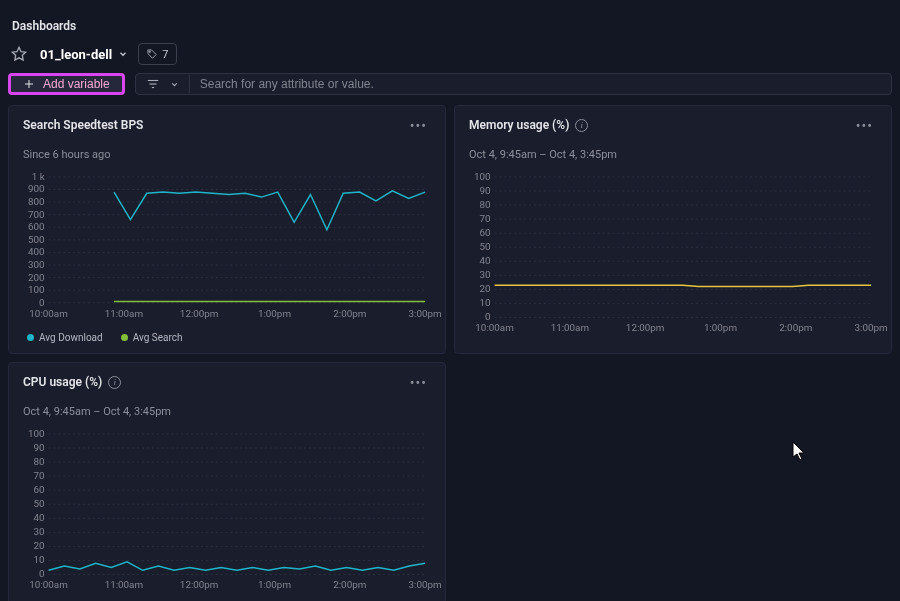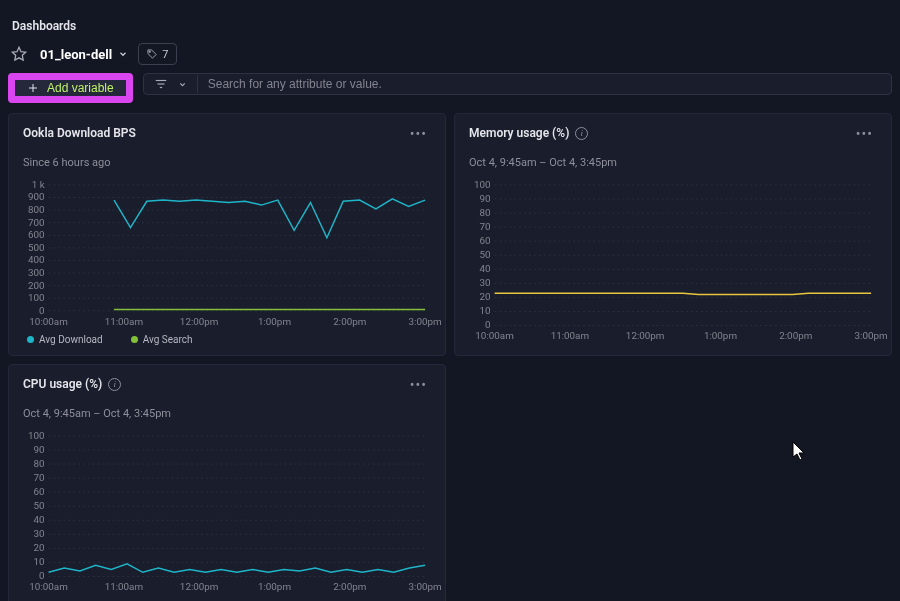--- a/index.html
+++ b/index.html
@@ -55,25 +55,25 @@
     .toolbar {
       display: flex;
       gap: 10px;
       padding: 0 8px 10px;
     }
     .btn {
       display: inline-flex;
       align-items: center;
       gap: 8px;
       background: #24283a;
-      border: 7px solid #d946ef;
+      border: 3px solid #d946ef;
       border-radius: 4px;
       padding: 8px 12px;
       font-size: 12px;
-      color: #bef264;
+      color: #f9a8d4;
       cursor: pointer;
       height: 18px;
     }
     .search-wrap {
       display: flex;
       align-items: center;
       flex: 1;
       background: #1a1d2c;
       border: 1px solid #2e3243;
       border-radius: 4px;
@@ -163,22 +163,22 @@
       stroke: #2a2e40;
       stroke-width: 1;
       stroke-dasharray: 2 3;
     }
     .series-line {
       fill: none;
       stroke-width: 1.5;
     }
     .legend {
       display: flex;
-      gap: 28px;
-      margin-top: 6px;
+      gap: 18px;
+      margin-top: 12px;
       padding-left: 4px;
     }
     .legend-item {
       display: flex;
       align-items: center;
       gap: 5px;
       font-size: 10px;
       color: #b5b7c1;
     }
     .legend-dot {
@@ -243,21 +243,21 @@
     <input type="text" placeholder="Search for any attribute or value." style="">
   </div>
 </div>
 
 <div class="grid">
 
   <div class="panel">
     <div class="panel-header">
       <div>
         <div class="panel-title-row">
-          <span class="panel-title">Ookla Download BPS</span>
+          <span class="panel-title">Search Speedtest BPS</span>
         </div>
         <div class="panel-subtitle">Since 6 hours ago</div>
       </div>
       <span class="panel-menu">•••</span>
     </div>
     <div class="chart-area">
         <svg class="chart-svg" viewBox="0 0 415 150">
           <line class="gridline" x1="26" x2="409" y1="4" y2="4"></line>
           <text class="ytick" x="22" y="7" text-anchor="end">1 k</text>
           <line class="gridline" x1="26" x2="409" y1="16.8" y2="16.8"></line>

